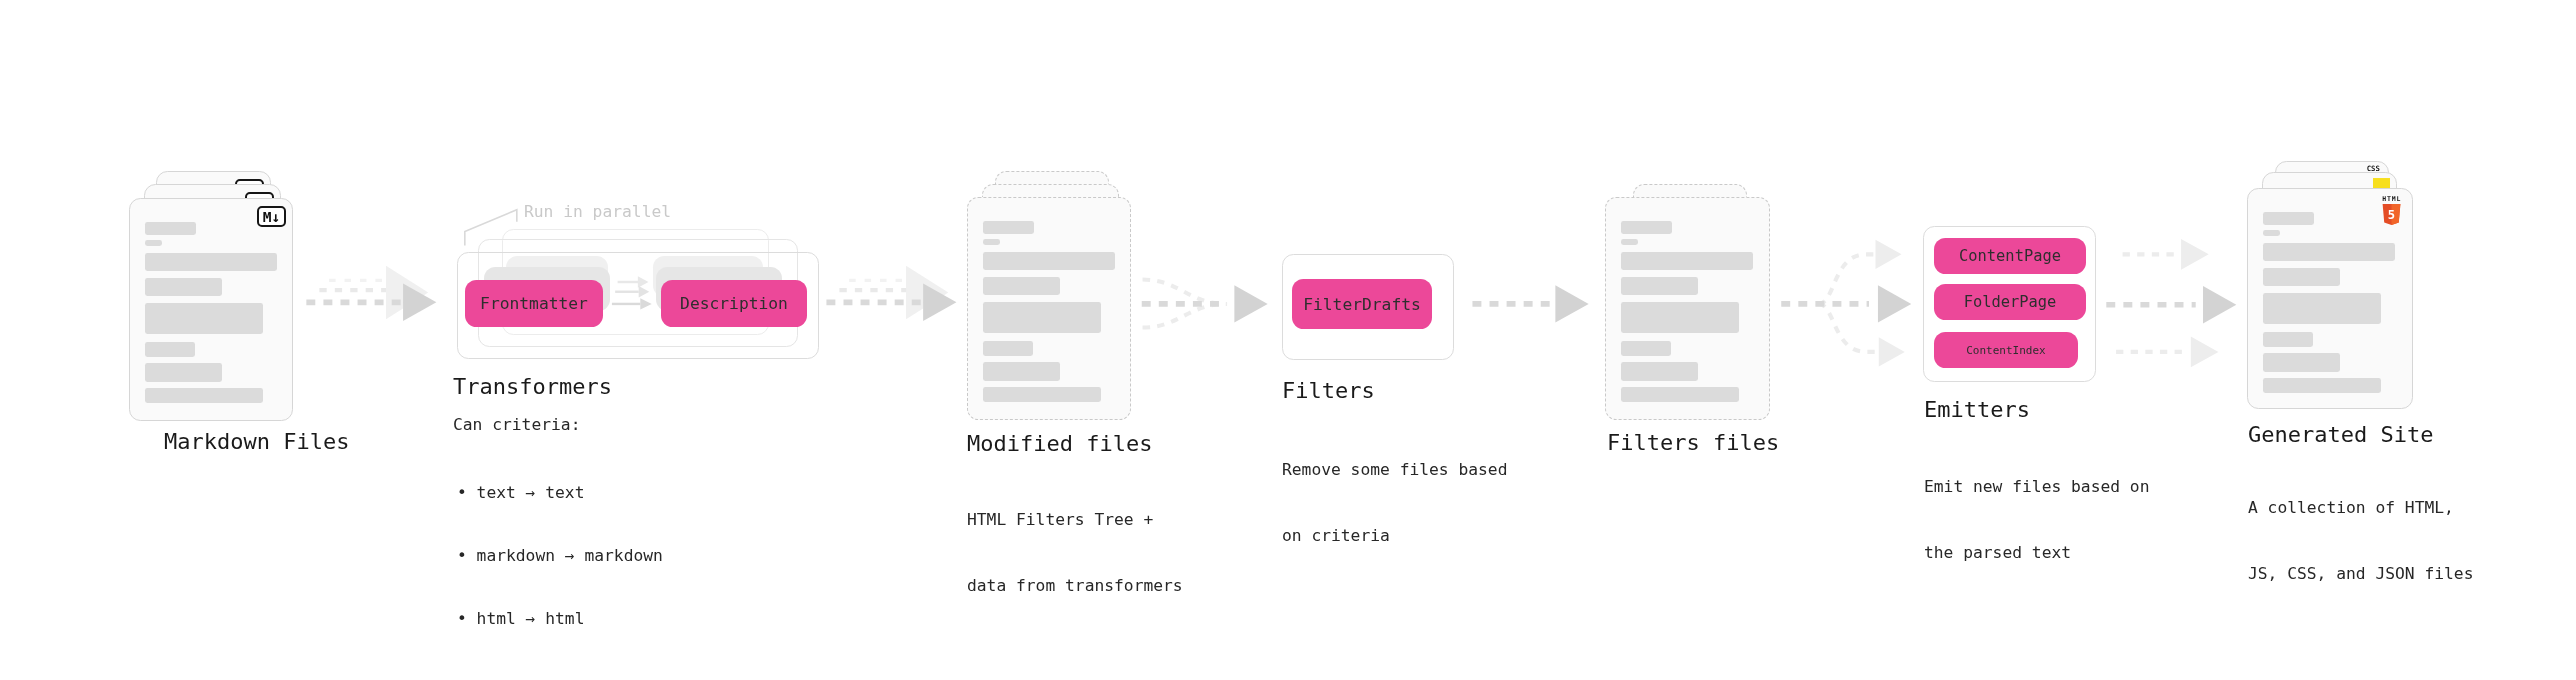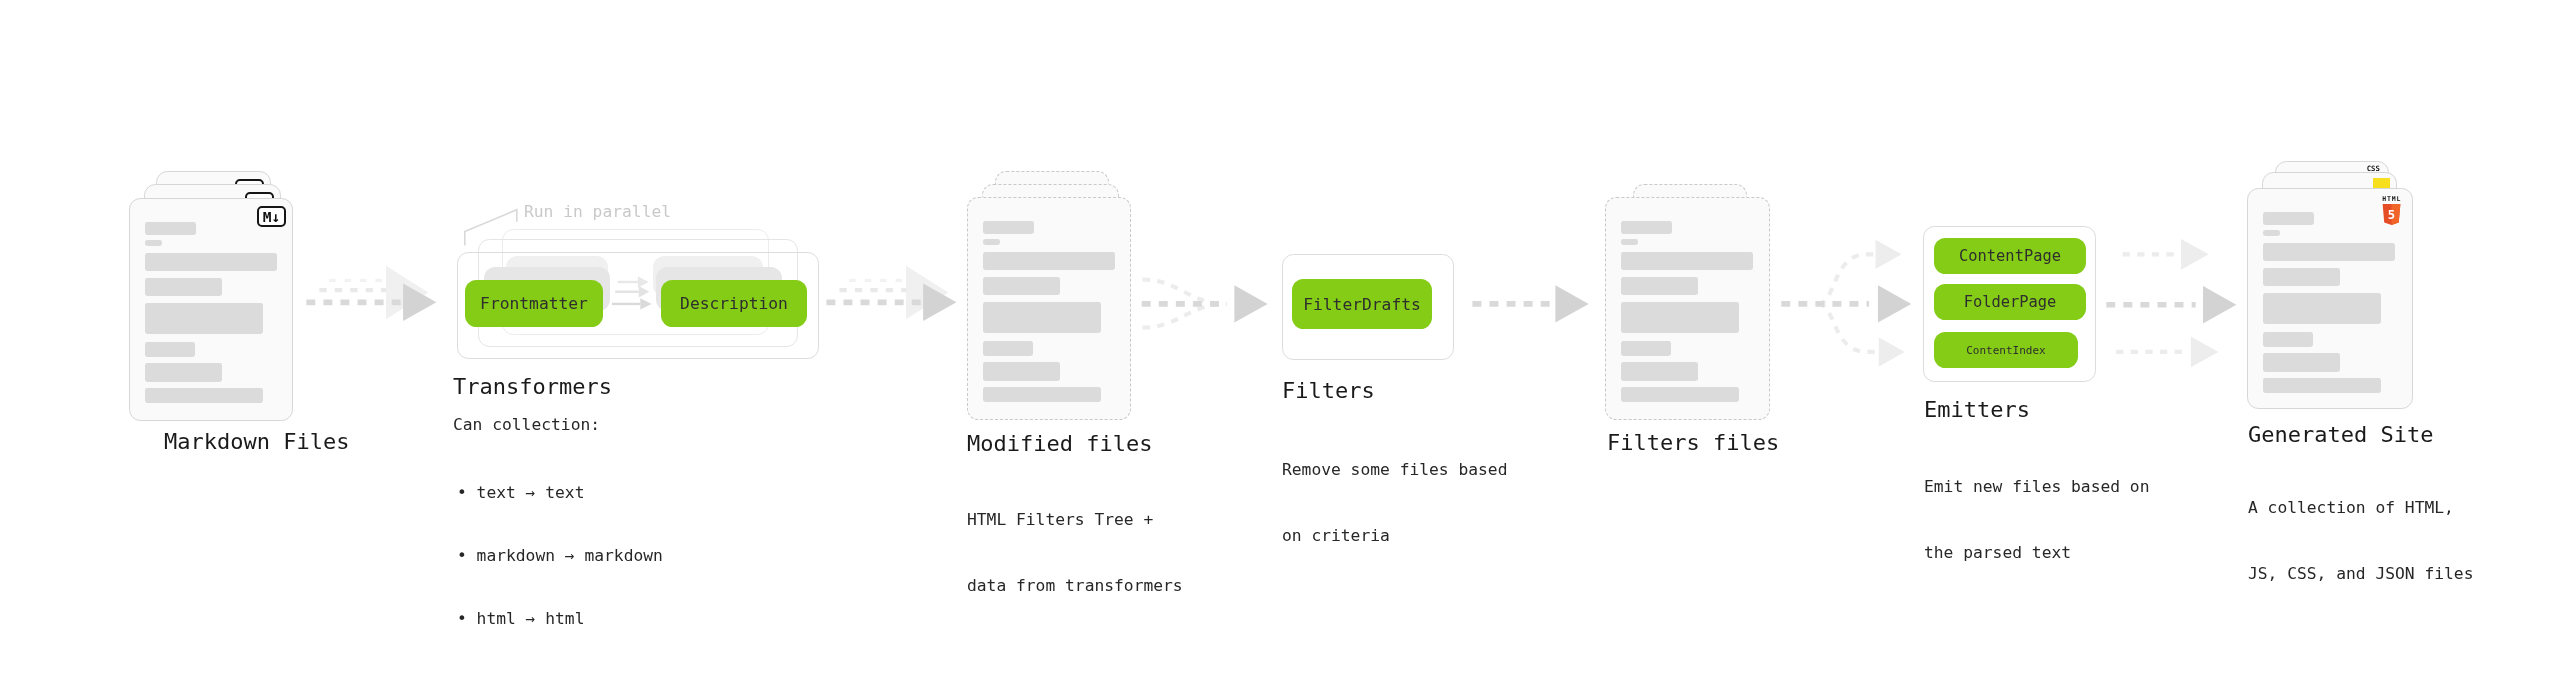--- a/index.html
+++ b/index.html
@@ -23,21 +23,21 @@
 
   .md-badge{position:absolute;right:6.5px;top:6.5px;border:2.4px solid #161616;border-radius:4.9px;
             background:#ffffff;font-weight:bold;font-size:14.6px;line-height:17px;padding:0 3.3px;color:#111;}
 
   
   .frame{position:absolute;border:1.6px solid #dcdcdc;border-radius:11.4px;background:transparent;box-sizing:border-box;}
   .frame.e1{border-color:#e5e5e5}
   .frame.e2{border-color:#ececec}
   .box{position:absolute;background:#ffffff;border:1.6px solid #dcdcdc;border-radius:11.4px;box-sizing:border-box;}
 
-  .pill{position:absolute;background:#84cc16;border-radius:11.4px;display:flex;align-items:center;
+  .pill{position:absolute;background:#ec4899;border-radius:11.4px;display:flex;align-items:center;
         justify-content:center;font-size:16.3px;color:#2e2e2e;box-sizing:border-box;}
   .pill.echo1{background:#e6e6e6}
   .pill.echo2{background:#f0f0f0}
 
   .stage-title{position:absolute;font-size:22px;line-height:24.4px;color:#1a1a1a;white-space:pre;}
   .stage-desc{position:absolute;font-size:16.3px;line-height:22px;color:#272727;white-space:pre;}
   .bullets{position:absolute;font-size:16.3px;line-height:21px;color:#272727;white-space:pre;}
   .note{position:absolute;font-size:16.3px;line-height:18px;color:#c9c9c9;white-space:pre;}
 
   
@@ -141,21 +141,21 @@
 
     <div class="pill echo2" style="left:506px;top:256px;width:102px;height:41px;"></div>
     <div class="pill echo1" style="left:484px;top:267px;width:126px;height:44px;"></div>
     <div class="pill" style="left:465px;top:280px;width:138px;height:47px;">Frontmatter</div>
 
     <div class="pill echo2" style="left:653px;top:256px;width:110px;height:41px;"></div>
     <div class="pill echo1" style="left:656px;top:267px;width:126px;height:44px;"></div>
     <div class="pill" style="left:661px;top:280px;width:146px;height:47px;">Description</div>
 
     <div class="stage-title" style="left:453px;top:375px;">Transformers</div>
-    <div class="stage-desc" style="left:453px;top:414px;">Can collection:</div>
+    <div class="stage-desc" style="left:453px;top:414px;">Can criteria:</div>
     <div class="bullets" style="left:457px;top:440px;">
       <div>• text → text</div>
       <div>• markdown → markdown</div>
       <div>• html → html</div>
     </div>
   </div>
 
   <div>
     <div class="card dashed" style="left:995px;top:171px;width:114px;height:49px;"></div>
     <div class="card dashed" style="left:982px;top:184px;width:137px;height:49px;"></div>

